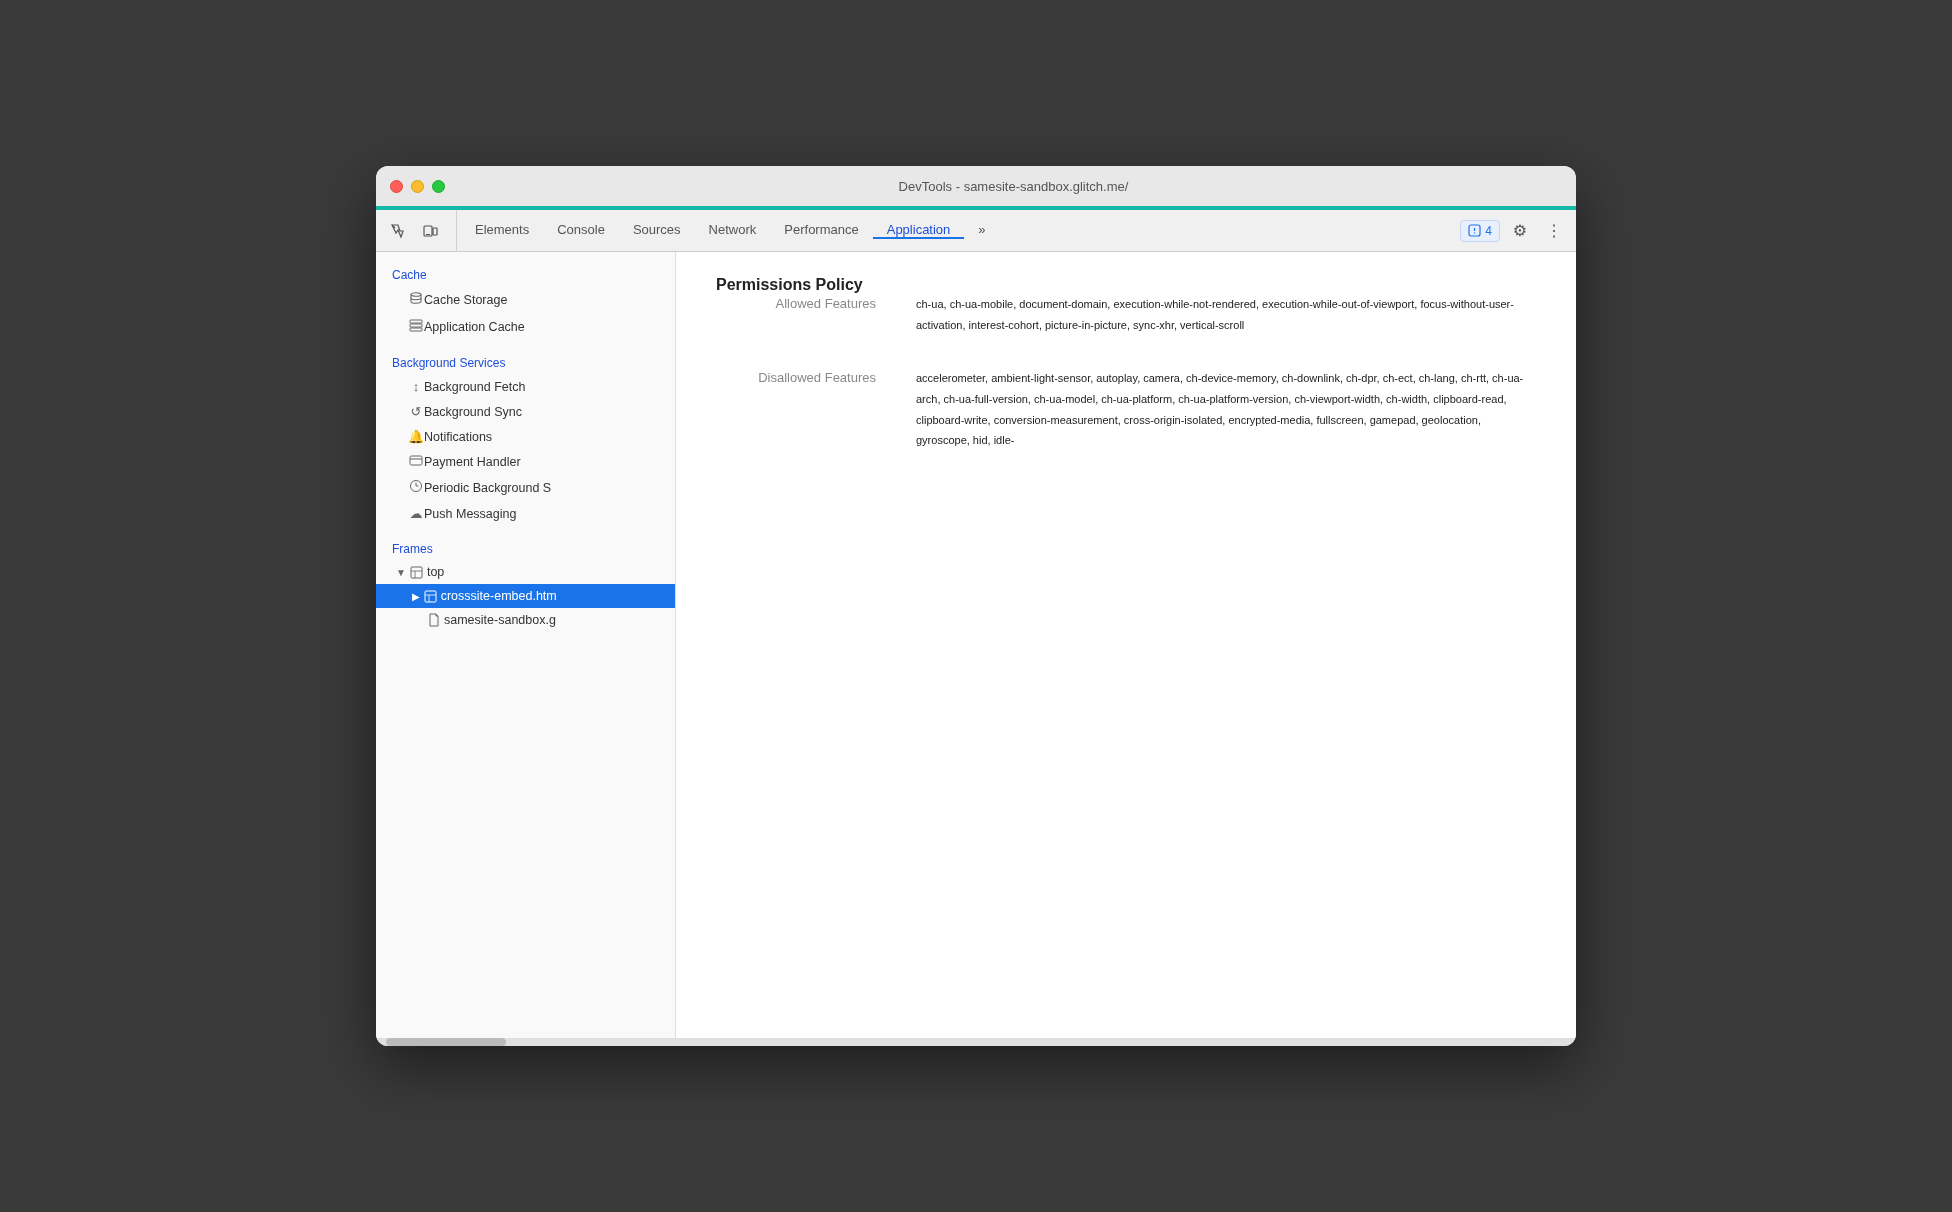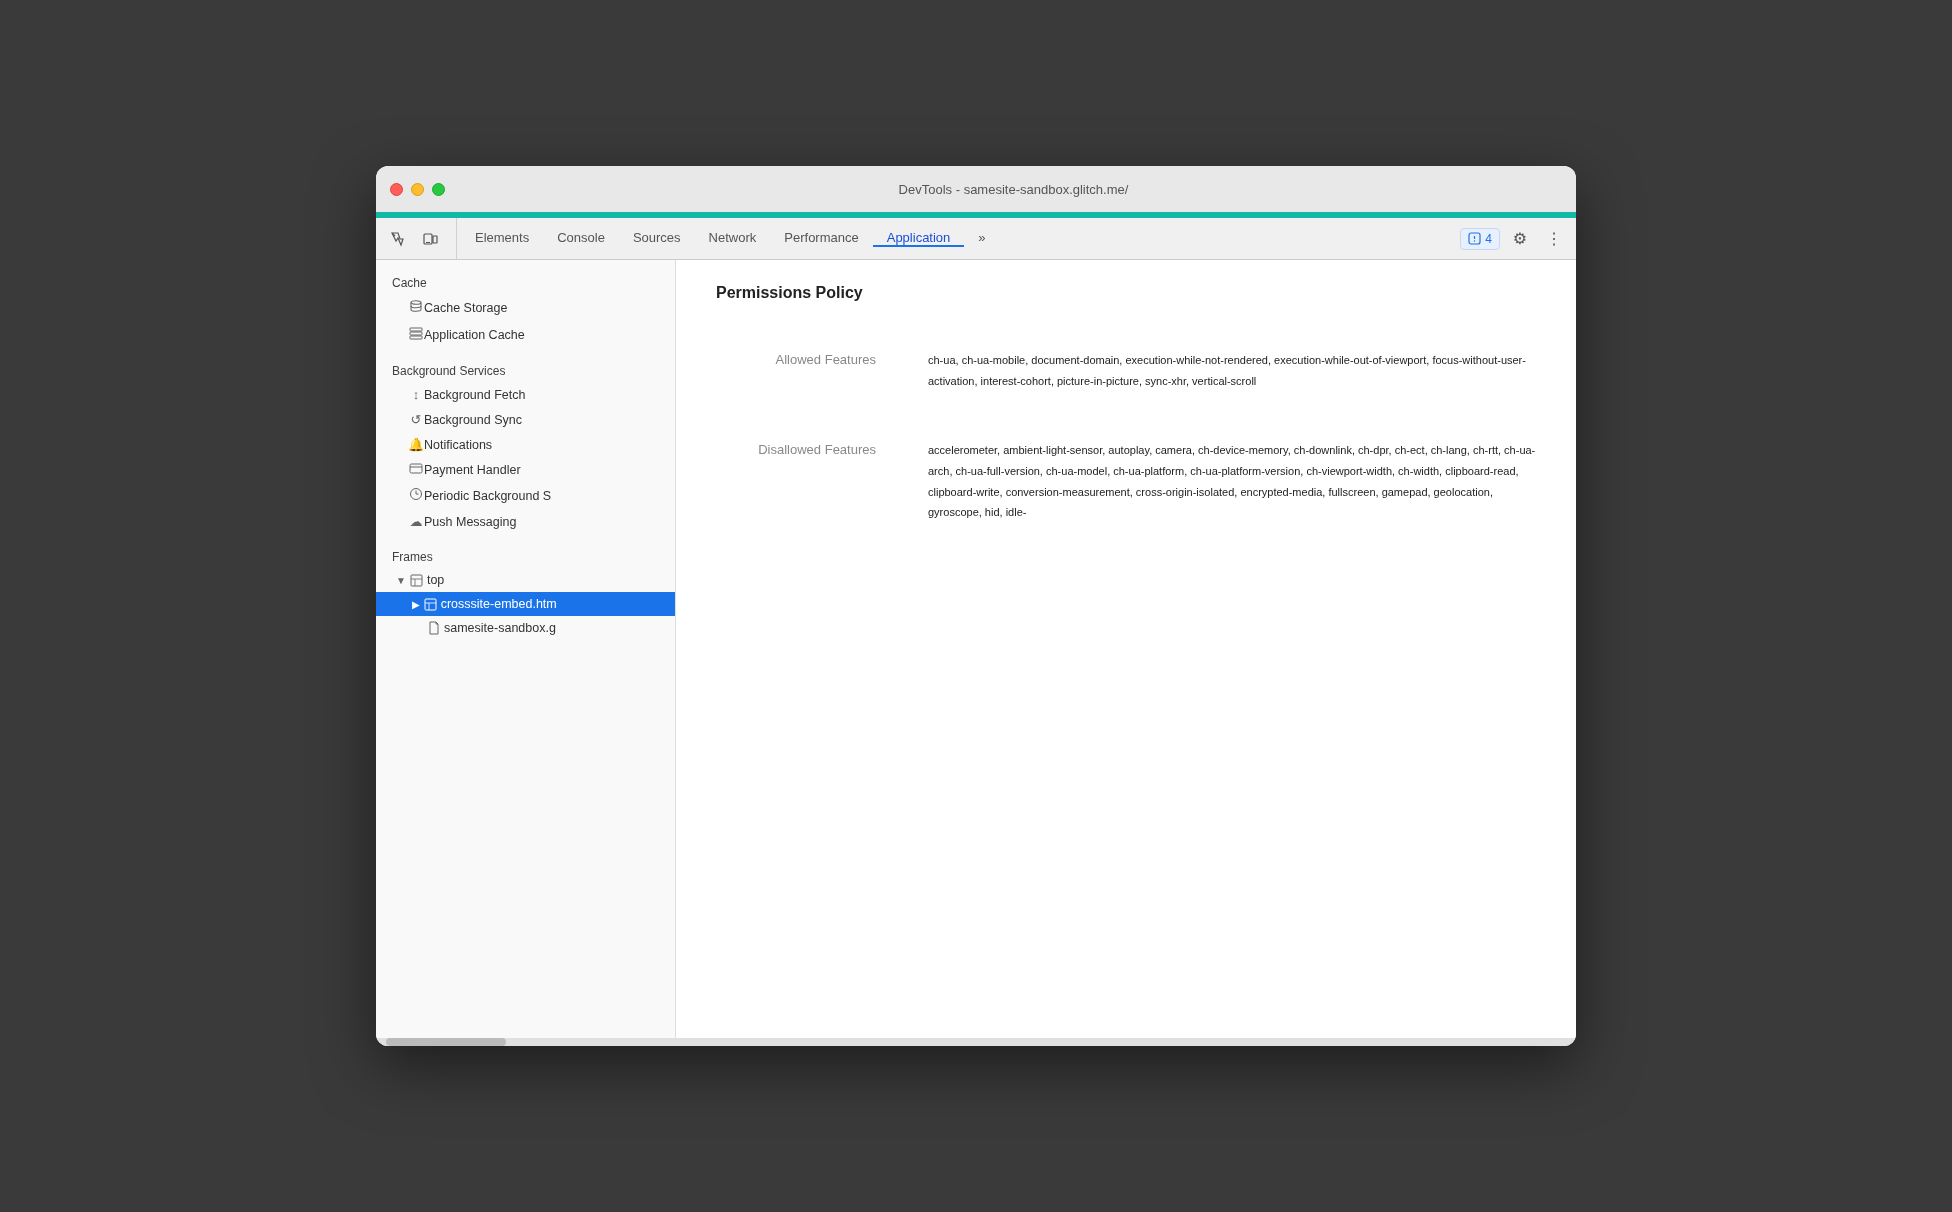--- a/index.html
+++ b/index.html
@@ -17,25 +17,25 @@
       background: #f5f5f5;
       border-radius: 12px;
       box-shadow: 0 20px 60px rgba(0,0,0,0.5);
       overflow: hidden;
       display: flex;
       flex-direction: column;
     }
     
     .title-bar {
       background: #e8e8e8;
-      height: 52px;
+      height: 44px;
       display: flex;
       align-items: center;
       padding: 0 14px;
-      border-bottom: 6px solid #14b8a6;
+      border-bottom: 4px solid #14b8a6;
       border-radius: 12px 12px 0 0;
       flex-shrink: 0;
     }
     .traffic-lights {
       display: flex;
       gap: 8px;
       margin-right: 20px;
     }
     .traffic-light {
       width: 13px;
@@ -143,21 +143,21 @@
       border-right: 1px solid #ddd;
       overflow-y: auto;
       flex-shrink: 0;
       padding: 8px 0;
     }
     .sidebar::-webkit-scrollbar { width: 8px; }
     .sidebar::-webkit-scrollbar-track { background: transparent; }
     .sidebar::-webkit-scrollbar-thumb { background: #ccc; border-radius: 4px; }
     .sidebar-section-label {
       font-size: 12px;
-      color: #404040;
+      color: #1d4ed8;
       font-weight: 500;
       padding: 8px 16px 4px 16px;
     }
     .sidebar-item {
       display: flex;
       align-items: center;
       padding: 5px 16px 5px 32px;
       font-size: 12.5px;
       color: #333;
       cursor: pointer;
@@ -223,23 +223,22 @@
       font-size: 16px;
       font-weight: 700;
       color: #222;
     }
     .policy-section {
       margin-bottom: 32px;
     }
     .policy-row {
       display: flex;
       align-items: flex-start;
-      gap: 52px;
+      gap: 40px;
       margin-bottom: 8px;
-      margin-top: 48px;
     }
     .policy-label {
       font-size: 13px;
       color: #888;
       min-width: 160px;
       text-align: right;
       padding-top: 2px;
       flex-shrink: 0;
     }
     .policy-value {

